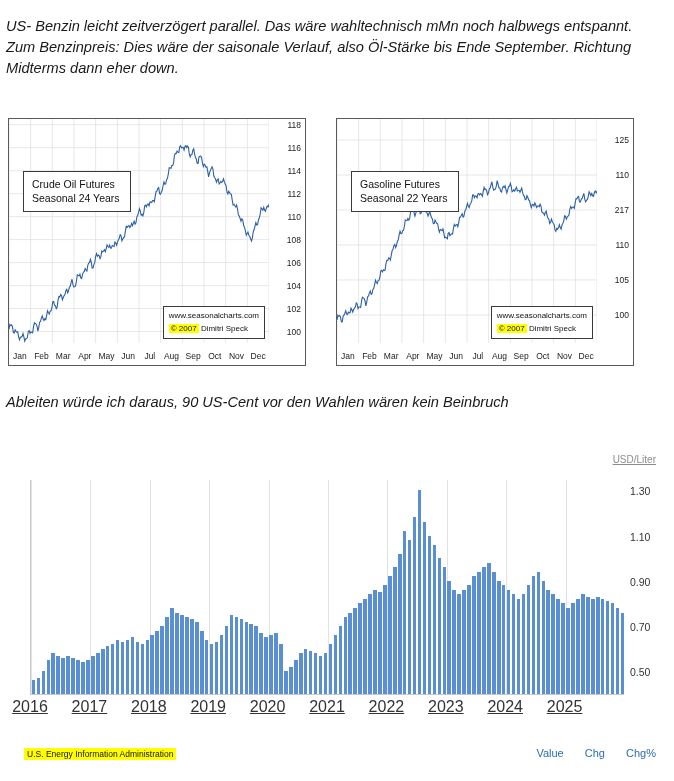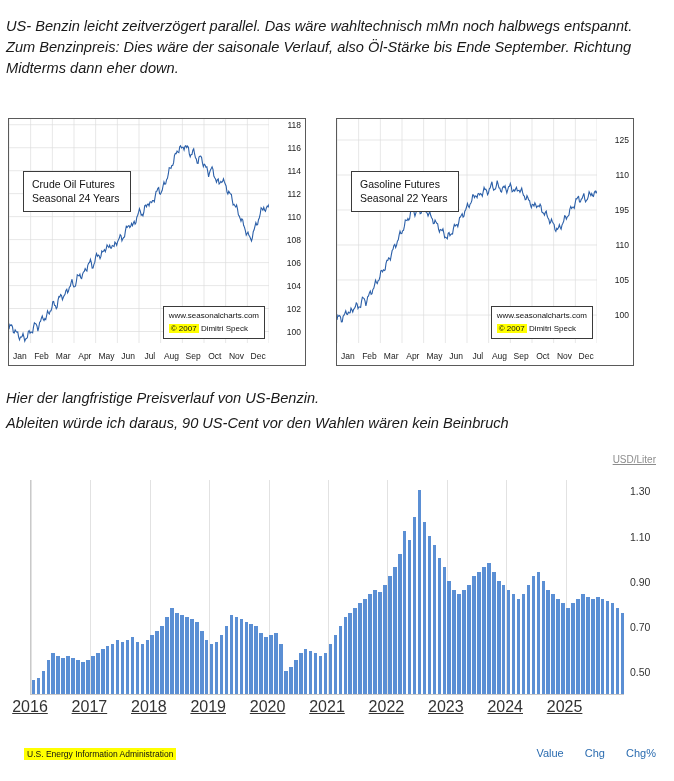--- a/index.html
+++ b/index.html
@@ -193,21 +193,21 @@
           <line x1="218.3" y1="0" x2="218.3" y2="226" stroke="#dcdcdc" stroke-width="0.7"></line>
           <line x1="240.2" y1="0" x2="240.2" y2="226" stroke="#dcdcdc" stroke-width="0.7"></line>
           <line x1="262.0" y1="0" x2="262.0" y2="226" stroke="#dcdcdc" stroke-width="0.7"></line>
           <polyline points="0.00,202.69 0.88,197.94 1.76,199.00 2.65,198.30 3.53,199.74 4.41,204.80 5.29,204.67 6.18,198.91 7.06,197.87 7.94,195.97 8.82,193.60 9.70,196.76 10.59,197.26 11.47,194.95 12.35,195.62 13.23,195.45 14.11,190.84 15.00,192.45 15.88,194.83 16.76,192.05 17.64,191.03 18.53,189.29 19.41,185.49 20.29,186.57 21.17,191.27 22.05,189.72 22.94,189.70 23.82,190.08 24.70,184.01 25.58,179.84 26.46,180.48 27.35,181.13 28.23,183.47 29.11,188.48 29.99,184.63 30.88,179.36 31.76,178.45 32.64,175.43 33.52,173.59 34.40,176.97 35.29,176.28 36.17,171.95 37.05,170.82 37.93,167.10 38.81,162.72 39.70,164.98 40.58,166.12 41.46,163.09 42.34,162.57 43.23,159.62 44.11,153.24 44.99,152.87 45.87,154.30 46.75,152.23 47.64,152.88 48.52,152.21 49.40,145.64 50.28,142.62 51.16,142.68 52.05,140.00 52.93,140.54 53.81,142.28 54.69,137.28 55.58,132.72 56.46,131.53 57.34,127.55 58.22,126.50 59.10,129.69 59.99,127.42 60.87,123.27 61.75,121.88 62.63,116.98 63.52,113.19 64.40,115.76 65.28,115.59 66.16,112.68 67.04,112.39 67.93,108.12 68.81,101.91 69.69,102.22 70.57,102.53 71.45,100.33 72.34,101.96 73.22,100.46 74.10,94.02 74.98,92.29 75.87,92.18 76.75,89.83 77.63,94.19 78.51,97.95 79.39,95.19 80.28,92.12 81.16,90.98 82.04,87.03 82.92,89.96 83.80,95.61 84.69,95.27 85.57,92.69 86.45,91.82 87.33,86.85 88.22,86.97 89.10,92.52 89.98,94.16 90.86,94.99 91.74,97.86 92.63,95.58 93.51,93.21 94.39,97.16 95.27,99.57 96.15,100.92 97.04,105.58 97.92,105.48 98.80,101.94 99.68,103.65 100.57,105.28 101.45,105.77 102.33,111.20 103.21,114.12 104.09,111.42 104.98,111.87 105.86,112.60 106.74,110.93 107.62,114.98 108.51,119.90 109.39,119.24 110.27,119.93 111.15,120.86 112.03,115.41 112.92,114.61 113.80,117.78 114.68,116.53 115.56,115.87 116.44,116.08 117.33,110.32 118.21,106.40 119.09,107.95 119.97,106.90 120.86,106.44 121.74,108.59 122.62,104.74 123.50,99.28 124.38,98.91 125.27,97.06 126.15,95.57 127.03,98.95 127.91,98.07 128.79,93.01 129.68,91.58 130.56,88.82 131.44,85.13 132.32,87.76 133.21,89.34 134.09,85.92 134.97,84.84 135.85,82.34 136.73,76.55 137.62,76.70 138.50,79.25 139.38,77.55 140.26,77.79 141.14,79.44 142.03,75.46 142.91,75.06 143.79,76.63 144.67,75.17 145.56,75.91 146.44,77.95 147.32,73.36 148.20,69.06 149.08,71.17 149.97,70.88 150.85,72.67 151.73,76.42 152.61,74.61 153.49,70.36 154.38,69.55 155.26,66.09 156.14,63.34 157.02,68.96 157.91,71.78 158.79,70.95 159.67,70.69 160.55,67.39 161.43,62.15 162.32,65.65 163.20,69.45 164.08,69.81 164.96,72.96 165.85,73.64 166.73,69.46 167.61,68.08 168.49,69.09 169.37,67.33 170.26,71.17 171.14,74.62 172.02,71.46 172.90,68.22 173.78,67.95 174.67,64.98 175.55,67.86 176.43,73.46 177.31,72.78 178.20,71.47 179.08,72.76 179.96,70.61 180.84,68.86 181.72,72.62 182.61,72.24 183.49,71.96 184.37,74.07 185.25,71.85 186.13,69.65 187.02,74.09 187.90,77.14 188.78,77.82 189.66,81.51 190.55,81.05 191.43,77.32 192.31,79.26 193.19,81.82 194.07,82.26 194.96,86.96 195.84,89.40 196.72,86.19 197.60,86.32 198.48,87.80 199.37,84.62 200.25,86.50 201.13,89.32 202.01,87.95 202.90,87.58 203.78,88.48 204.66,85.99 205.54,87.78 206.42,93.73 207.31,94.56 208.19,95.09 209.07,97.05 209.95,94.14 210.84,92.94 211.72,97.70 212.60,99.79 213.48,101.35 214.36,105.48 215.25,104.09 216.13,100.96 217.01,103.56 217.89,105.22 218.77,106.36 219.66,111.90 220.54,113.39 221.42,110.29 222.30,111.26 223.19,109.56 224.07,106.58 224.95,109.43 225.83,111.06 226.71,107.02 227.60,105.19 228.48,103.02 229.36,97.74 230.24,98.13 231.12,100.95 232.01,98.81 232.89,97.89 233.77,96.96 234.65,90.81 235.54,88.19 236.42,90.26 237.30,88.99 238.18,88.85 239.06,90.18 239.95,85.17 240.83,80.35 241.71,80.64 242.59,78.85 243.47,78.19 244.36,83.74 245.24,83.79 246.12,80.96 247.00,80.11 247.89,77.50 248.77,75.09 249.65,80.77 250.53,83.63 251.41,82.03 252.30,81.15 253.18,78.27 254.06,73.42 254.94,75.12 255.82,77.32 256.71,75.19 257.59,77.46 258.47,78.04 259.35,73.95 260.24,72.75 261.12,74.59 262.00,73.09 262.88,75.32 263.76,77.46" fill="none" stroke="#2b5fa8" stroke-width="1.1"></polyline>
         </svg>
     </div>
     <div class="sc-axis-labels" id="gas-yaxis">
         <span style="top:87.50%">100</span>
         <span style="top:71.88%">105</span>
         <span style="top:56.25%">110</span>
-        <span style="top:40.63%">195</span>
+        <span style="top:40.63%">217</span>
         <span style="top:25.00%">110</span>
         <span style="top:9.38%">125</span>
       </div>
     <div class="sc-xlabels" id="gas-xaxis">
         <span style="left:4.17%">Jan</span>
         <span style="left:12.50%">Feb</span>
         <span style="left:20.83%">Mar</span>
         <span style="left:29.17%">Apr</span>
         <span style="left:37.50%">May</span>
         <span style="left:45.83%">Jun</span>
@@ -225,21 +225,20 @@
     <div class="sc-credit">
       <span class="site">www.seasonalcharts.com</span>
       <span class="cr">
         <span class="hl">© 2007</span>
         <span>Dimitri Speck</span>
       </span>
     </div>
   </div>
 
   <div id="mid">
-    <div class="para l1">Hier der langfristige Preisverlauf von US-Benzin.</div>
     <div class="para l2">Ableiten würde ich daraus, 90 US-Cent vor den Wahlen wären kein Beinbruch</div>
   </div>
 
   <div id="barchart">
     <div class="bc-unit">USD/Liter</div>
     <div class="bc-frame">
         <div class="bc-vgrid" style="left:0.0px"></div>
         <div class="bc-vgrid" style="left:59.4px"></div>
         <div class="bc-vgrid" style="left:118.8px"></div>
         <div class="bc-vgrid" style="left:178.2px"></div>

